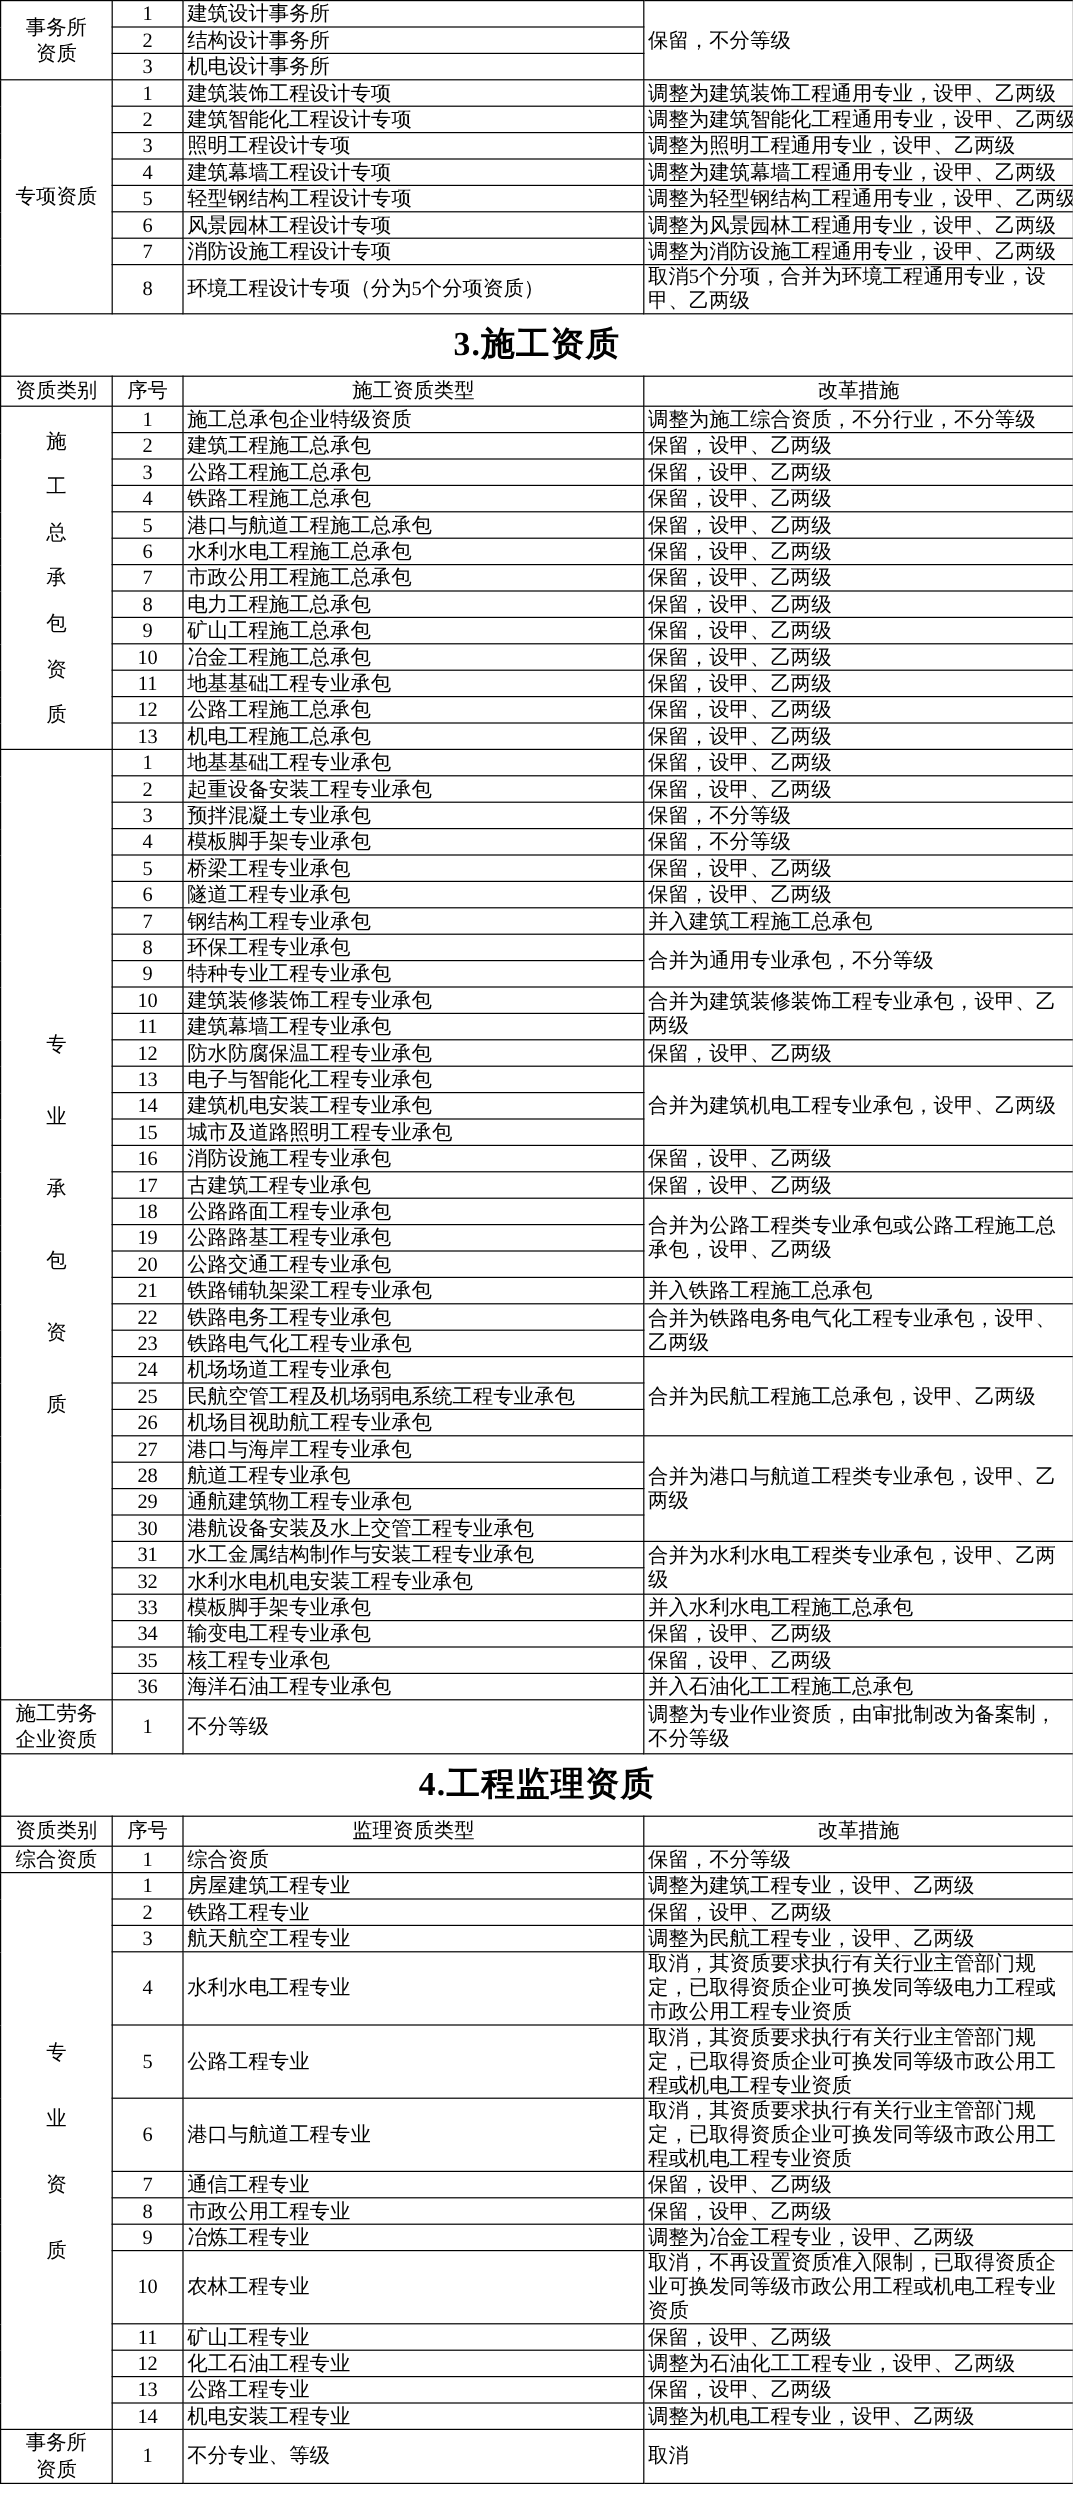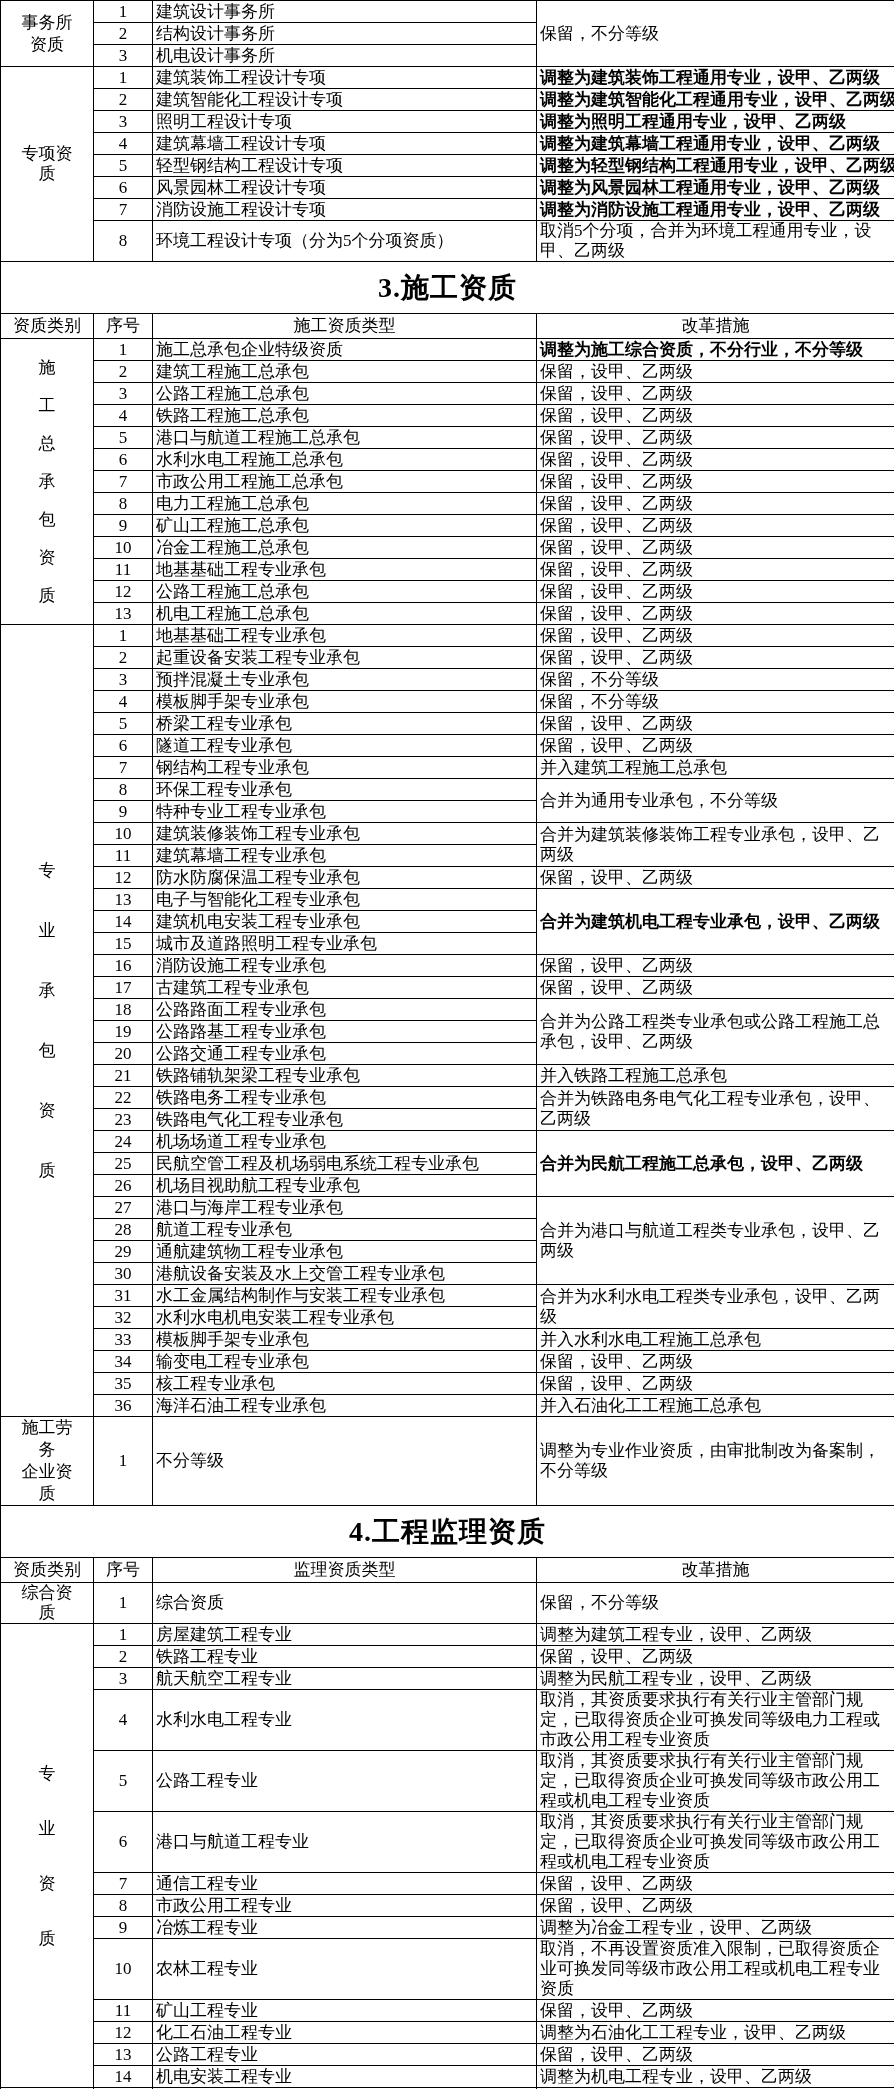--- a/index.html
+++ b/index.html
@@ -17,27 +17,27 @@
   }
   td {
     border:1px solid #000;
     font-size:17px;
     line-height:20px;
     padding:0 3px;
     vertical-align:middle;
     overflow:hidden;
     word-break:break-all;
   }
-  td.cat { text-align:center; padding:0 15px; }
+  td.cat { text-align:center; padding:0 5px; }
   td.cat .catline { line-height:22px; }
   td.cat .vchar { }
   td.no { text-align:center; }
   td.type { text-align:left; }
   td.measure { text-align:left; }
-  td.nw { white-space:nowrap;font-weight:bold; }
+  td.nw { white-space:nowrap; }
   tr.r-std { height:22px; }
   tr.r-hdr { height:25px; }
   tr.r-title { height:52px; }
   td.title-cell {
     font-size:28px;
     text-align:center;
     font-weight:700;
     letter-spacing:1px;
   }
   td.header-cell { text-align:center; }

